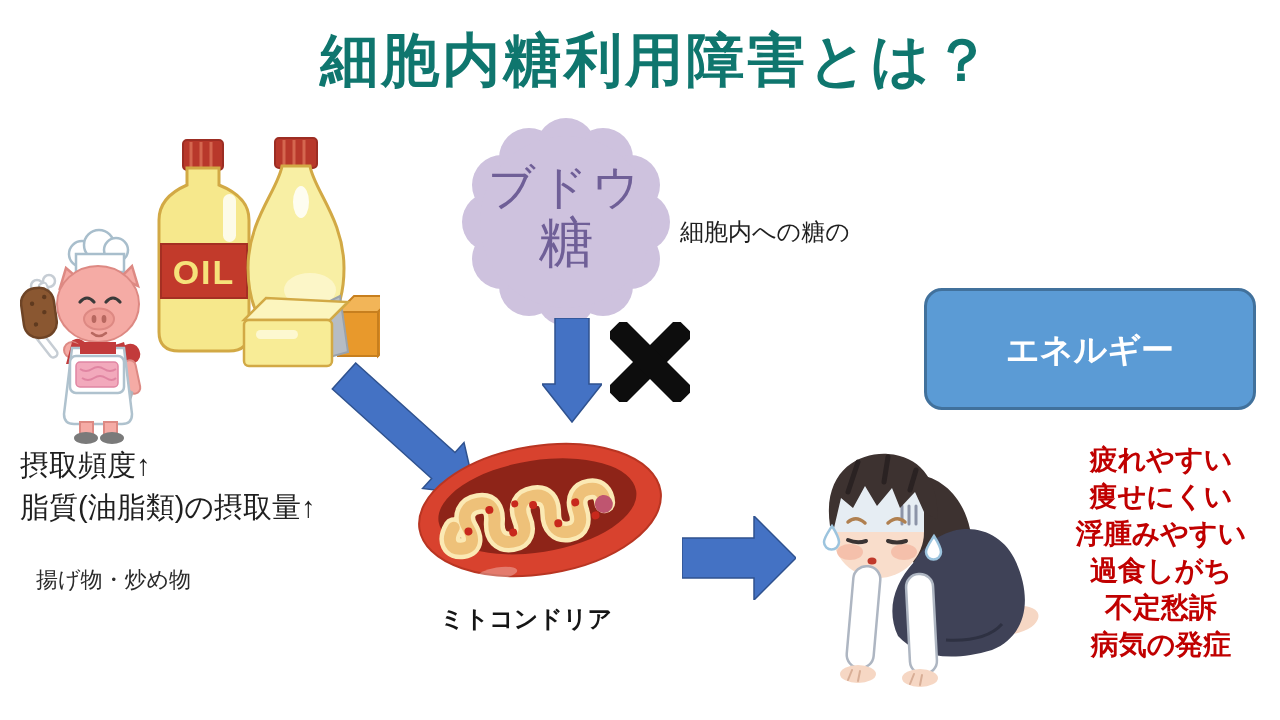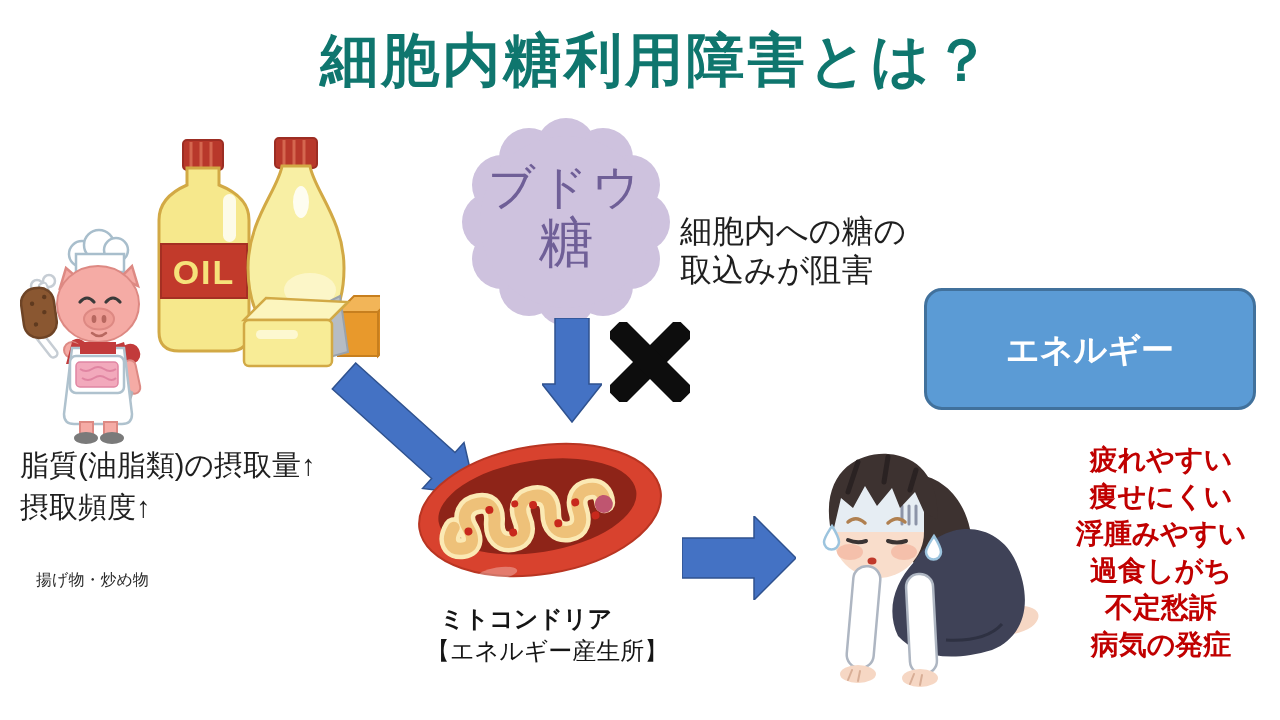--- a/index.html
+++ b/index.html
@@ -3,30 +3,30 @@
 <meta charset="utf-8">
 <style>
   html,body{margin:0;padding:0;background:#ffffff;}
   body{font-family:"Liberation Sans","DejaVu Sans",sans-serif;}
   #slide{position:relative;width:1280px;height:720px;background:#ffffff;overflow:hidden;}
   .abs{position:absolute;}
 
   #title{left:0;top:22px;width:1250px;text-align:center;
          font-size:58px;font-weight:700;color:#0f766e;letter-spacing:3px;padding-left:32px;}
 
-  #uptake-note{left:680px;top:212px;font-size:32px;line-height:39px;color:#1f1f1f;}
+  #uptake-note{left:680px;top:212px;font-size:24px;line-height:39px;color:#1f1f1f;}
 
   #energy-box{left:924px;top:288px;width:332px;height:122px;
               background:var(--energy-bg);border:3px solid var(--energy-border);
               border-radius:18px;box-sizing:border-box;
               display:flex;flex-direction:column;justify-content:center;align-items:center;
               color:#ffffff;font-weight:700;font-size:33px;line-height:45px;}
 
   #lipid-note{left:20px;top:444px;font-size:29px;line-height:42px;color:#1f1f1f;}
-  #food-note{left:36px;top:562px;font-size:16px;line-height:35px;color:#2b2b2b;}
+  #food-note{left:36px;top:562px;font-size:22px;line-height:35px;color:#2b2b2b;}
 
   #glucose-text{left:456px;top:162px;width:220px;text-align:center;
                 color:var(--glucose-text);font-weight:400;line-height:1.08;}
   #glucose-text .l1{font-size:47px;letter-spacing:4px;}
   #glucose-text .l2{font-size:55px;}
 
   #mito-label{left:388px;top:603px;font-size:24px;line-height:32px;color:#151515;margin-left:38px;}
   #mito-label .l1{font-weight:700;margin-left:14px;}
 
   #symptoms{left:1040px;top:441px;width:242px;text-align:center;
@@ -144,21 +144,20 @@
       <circle cx="110" cy="106" r="86"></circle>
     </g>
   </svg>
   <div id="glucose-text" class="abs">
     <div class="l1">ブドウ</div>
     <div class="l2">糖</div>
   </div>
 
   <div id="uptake-note" class="abs">
     <div>細胞内への糖の</div>
-    <div>取込みが阻害</div>
   </div>
 
   <div id="energy-box" class="abs">
     <div>エネルギー</div>
   </div>
 
   <svg class="abs" style="left:542px;top:318px;" width="60" height="106" viewBox="0 0 60 106">
     <polygon points="13,0 47,0 47,66 60,66 30,104 0,66 13,66" style="fill:var(--arrow-blue);stroke:var(--arrow-edge)" stroke-width="1.5"></polygon>
   </svg>
 
@@ -167,22 +166,22 @@
       <rect x="28" y="-10" width="24" height="100" transform="rotate(45 40 40)"></rect>
       <rect x="28" y="-10" width="24" height="100" transform="rotate(-45 40 40)"></rect>
     </g>
   </svg>
 
   <svg class="abs" style="left:328px;top:362px;" width="160" height="140" viewBox="0 0 160 140">
     <polygon points="27.7,1 127,90.5 136,80.5 148,133 94.6,126.5 103.6,116.5 4.3,27" style="fill:var(--arrow-blue);stroke:var(--arrow-edge)" stroke-width="1.5"></polygon>
   </svg>
 
   <div id="lipid-note" class="abs">
+    <div>摂取頻度↑</div>
     <div>脂質(油脂類)の摂取量↑</div>
-    <div>摂取頻度↑</div>
   </div>
 
   <div id="food-note" class="abs">
     <div>揚げ物・炒め物</div>
   </div>
 
   <svg class="abs" style="left:406px;top:416px;" width="268" height="188" viewBox="0 0 268 188">
     <g transform="rotate(-9 134 94)">
       <ellipse cx="134" cy="94" rx="122" ry="64" style="fill:var(--mito-red)" stroke="#B93522" stroke-width="2"></ellipse>
       <ellipse cx="132" cy="90" rx="100" ry="46" style="fill:var(--mito-inner)"></ellipse>
@@ -198,21 +197,20 @@
         <circle cx="110" cy="84" r="3.5"></circle>
           <circle cx="188" cy="108" r="4"></circle>
       </g>
       <circle cx="198" cy="98" r="9" fill="#BF5570"></circle>
       <ellipse cx="82" cy="150" rx="20" ry="6" fill="#ffffff" opacity="0.3"></ellipse>
     </g>
   </svg>
 
   <div id="mito-label" class="abs">
     <div class="l1">ミトコンドリア</div>
-    <div class="l2">【エネルギー産生所】</div>
   </div>
 
   <svg class="abs" style="left:682px;top:516px;" width="114" height="84" viewBox="0 0 114 84">
     <polygon points="0,22 72,22 72,0 114,42 72,84 72,62 0,62" style="fill:var(--arrow-blue);stroke:var(--arrow-edge)" stroke-width="1.5"></polygon>
   </svg>
 
   <svg class="abs" style="left:796px;top:440px;" width="252" height="248" viewBox="0 0 252 248">
 
     <path d="M120,34 C162,40 180,82 176,124 C173,150 158,164 146,170 L116,120 C132,96 130,60 120,34 Z" fill="#3D3230"></path>
 

